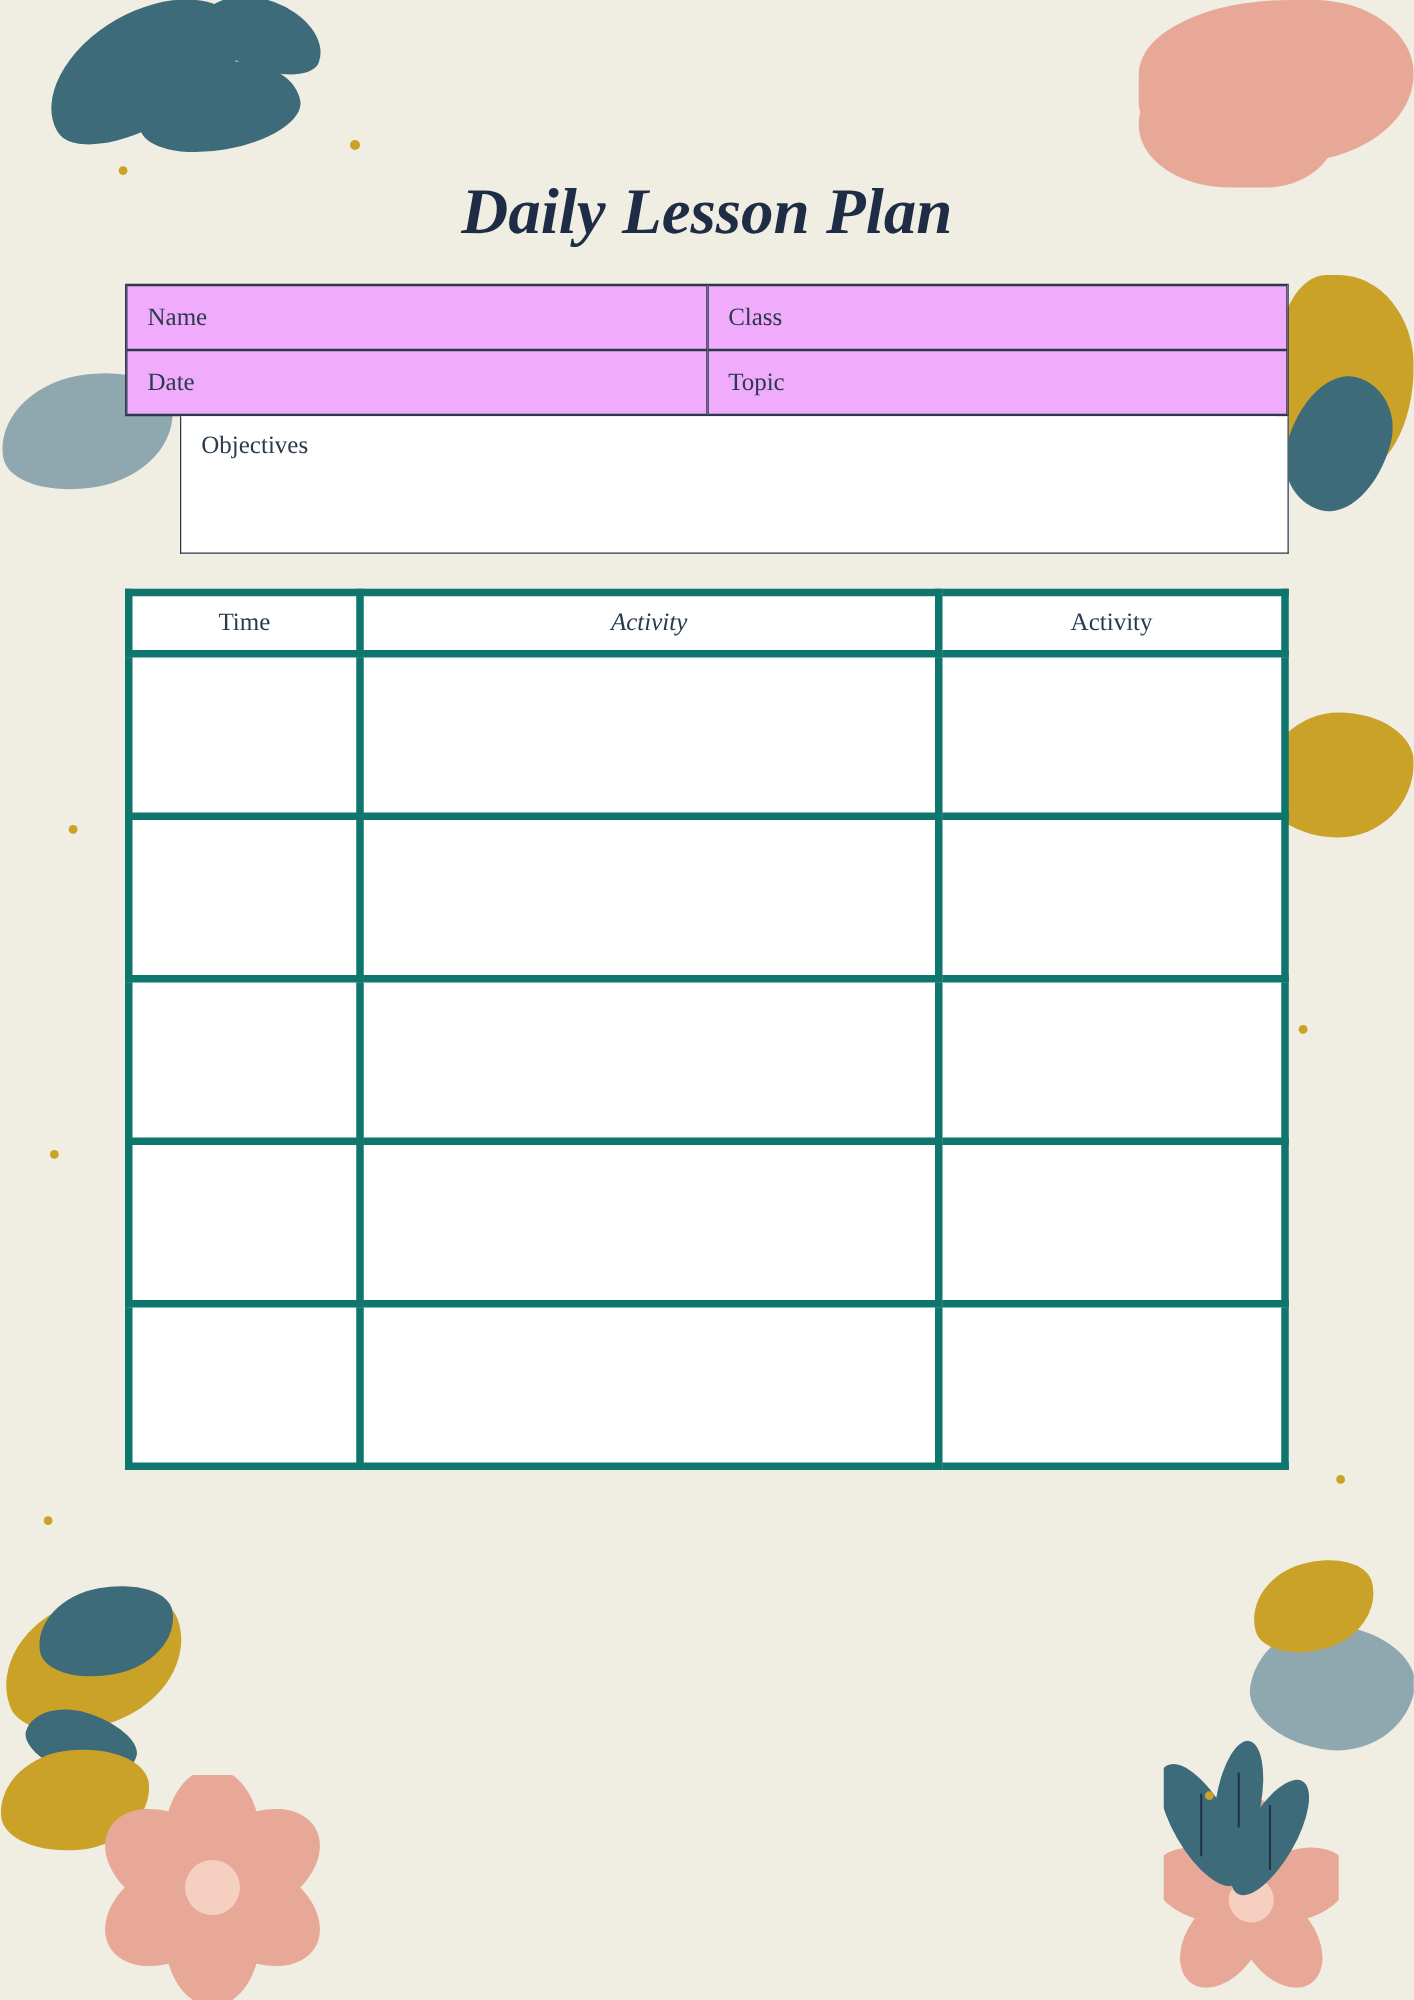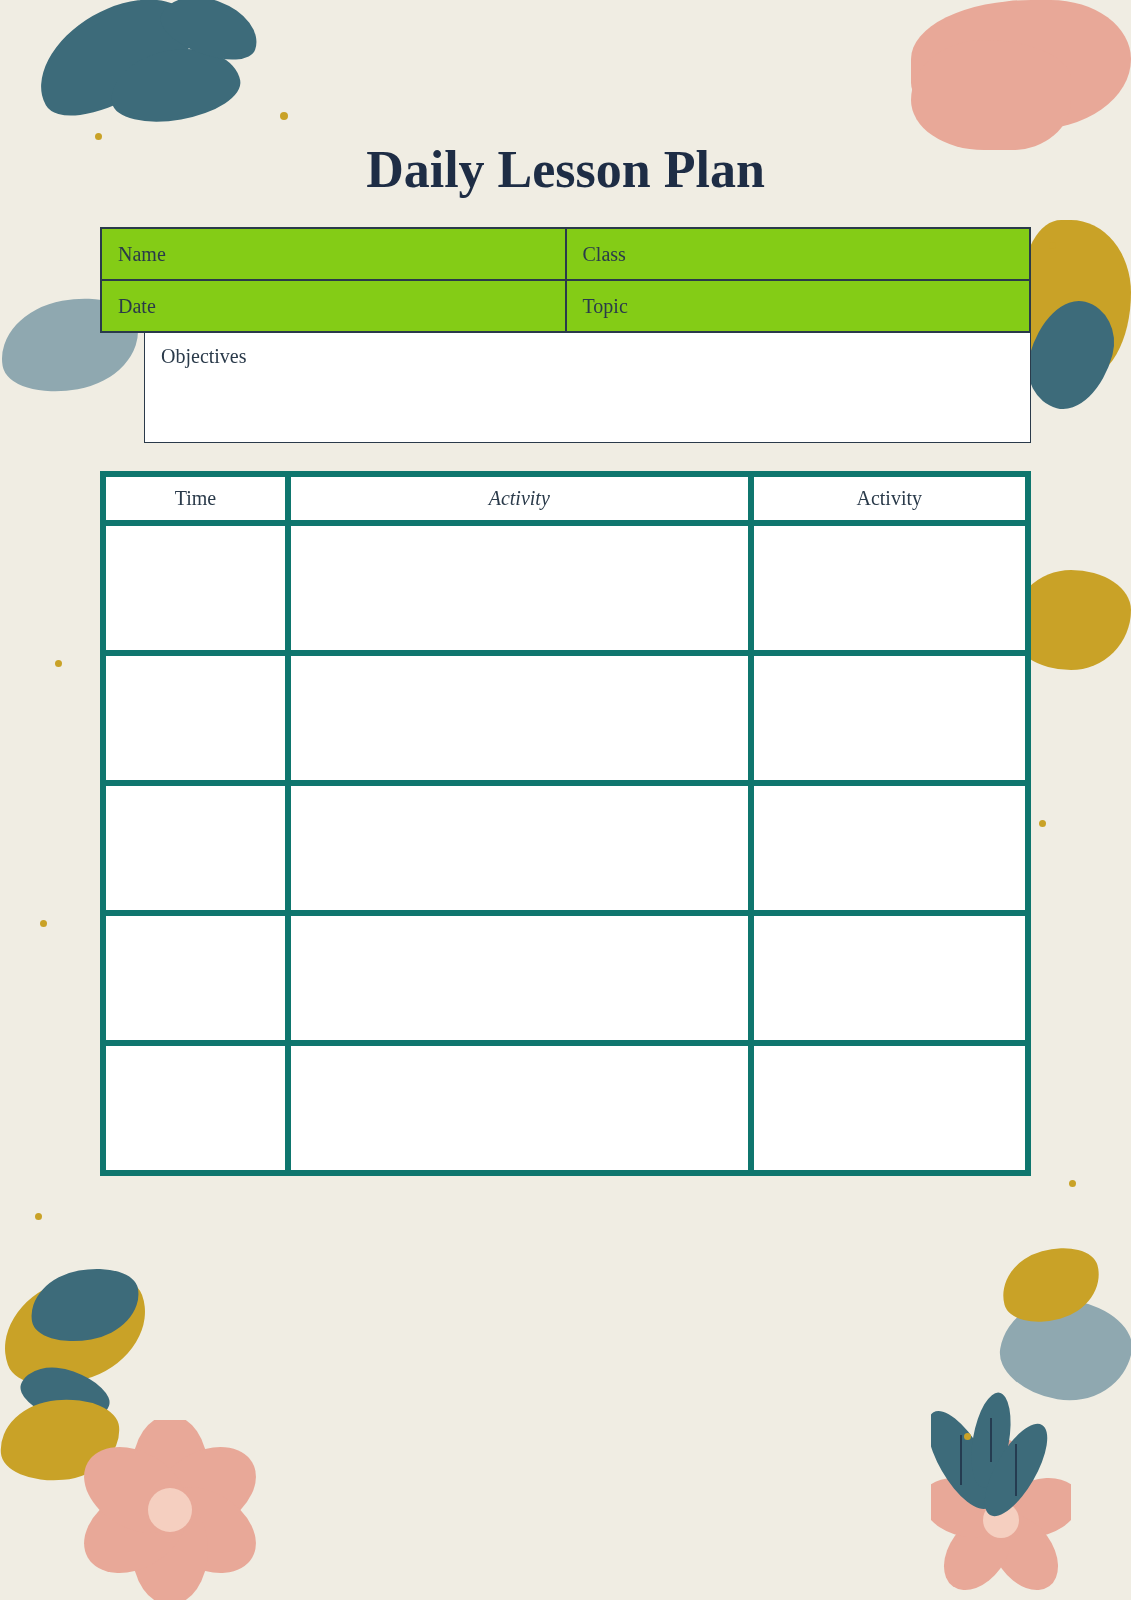--- a/index.html
+++ b/index.html
@@ -160,36 +160,37 @@
       bottom: 220px;
     }
 
     .page-title {
       text-align: center;
       font-size: 52px;
       font-weight: bold;
       color: #1e2d45;
       margin-bottom: 28px;
       font-family: Georgia, serif;
+      font-style: italic;
     }
 
     .info-grid {
       display: grid;
       grid-template-columns: 1fr 1fr;
       gap: 0;
       border: 1.5px solid #2a3a4a;
       margin-bottom: 0;
     }
 
     .info-cell {
       border: 1px solid #2a3a4a;
       padding: 10px 16px;
       font-size: 20px;
       color: #2a3a4a;
-      background: #84cc16;
+      background: #f0abfc;
       min-height: 52px;
       display: flex;
       align-items: center;
     }
 
     .info-cell-label {
       font-size: 20px;
       color: #2a3a4a;
     }
 

